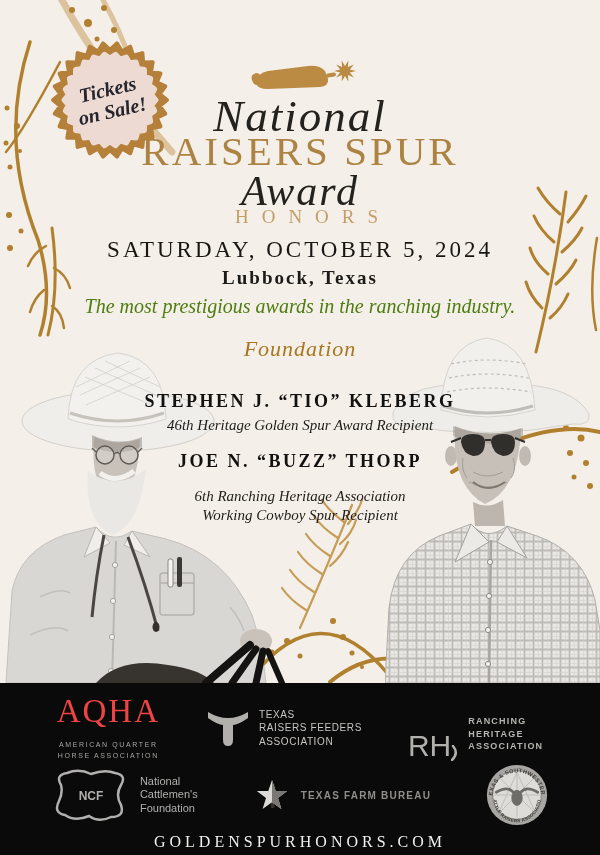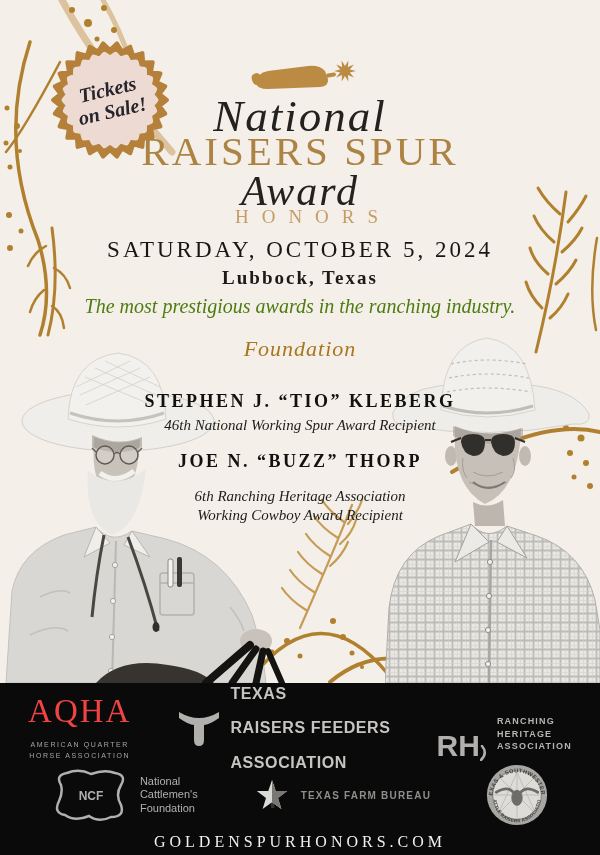--- a/index.html
+++ b/index.html
@@ -45,23 +45,23 @@
     font-family:"Liberation Sans", sans-serif;
   }
   .sp-row{display:flex;align-items:center;}
   .row1{gap:46px;margin-top:15px;height:60px;}
   .row2{gap:54px;margin-top:5px;height:64px;}
   .sponsor{display:flex;align-items:center;gap:9px;}
   .aqha-block{display:flex;flex-direction:column;align-items:center;}
   .aqha-abbr{font-family:"Liberation Serif",serif;font-size:33px;color:#ef4444;letter-spacing:2px;line-height:1;}
   .aqha-sub{font-size:7px;letter-spacing:1.6px;color:#a7a5a1;margin-top:3px;line-height:1.5;text-align:center;}
   .logo-lines{display:flex;flex-direction:column;justify-content:center;}
-  .tcfa-lines{font-size:16px;font-weight:bold;letter-spacing:.6px;color:#c7c5c1;line-height:1.35;gap:13px;}
+  .tcfa-lines{font-size:10px;font-weight:normal;letter-spacing:.6px;color:#c7c5c1;line-height:1.35;}
   .rh-lines{font-size:9px;font-weight:bold;letter-spacing:1.2px;color:#b7b5b1;line-height:1.4;margin-top:12px;}
-  .rh-mono{font-size:30px;font-weight:bold;color:#b2b0ac;line-height:1;display:flex;align-items:flex-end;margin-top:36px;}
+  .rh-mono{font-size:30px;font-weight:normal;color:#b2b0ac;line-height:1;display:flex;align-items:flex-end;margin-top:36px;}
   .ncf-lines{font-size:11px;color:#b2b0ae;line-height:1.2;}
   .tfb-label{font-size:10px;font-weight:bold;letter-spacing:1.2px;color:#908e8a;}
   .website{
     margin-top:6px;font-family:"Liberation Serif",serif;font-size:16px;
     letter-spacing:4px;color:#f2f1ef;
   }
 </style>
 </head>
 <body>
 
@@ -269,25 +269,25 @@
   <div class="abs ctr txt main-title">RAISERS SPUR</div>
   <div class="abs ctr txt script-bottom">Award</div>
   <div class="abs ctr txt honors">HONORS</div>
 
   <div class="abs ctr txt date">SATURDAY, OCTOBER 5, 2024</div>
   <div class="abs ctr txt location">Lubbock, Texas</div>
   <div class="abs ctr txt tagline">The most prestigious awards in the ranching industry.</div>
 
   <div class="abs ctr txt recognizing">Foundation</div>
   <div class="abs ctr txt name1 honoree-name">STEPHEN J. “TIO” KLEBERG</div>
-  <div class="abs ctr txt sub1 honoree-sub">46th National Working Spur Award Recipient</div>
+  <div class="abs ctr txt sub1 honoree-sub">46th Heritage Golden Spur Award Recipient</div>
   <div class="abs ctr txt name2 honoree-name">JOE N. “BUZZ” THORP</div>
   <div class="abs ctr txt sub2 honoree-sub">
     <div>6th Ranching Heritage Association</div>
-    <div>Working Cowboy Award Recipient</div>
+    <div>Working Cowboy Spur Recipient</div>
   </div>
 
   <div class="footer">
     <div class="sp-row row1">
 
       <div class="sponsor aqha-block">
         <div class="aqha-abbr">AQHA</div>
         <div class="aqha-sub">
           <div>AMERICAN QUARTER</div>
           <div>HORSE ASSOCIATION</div>

